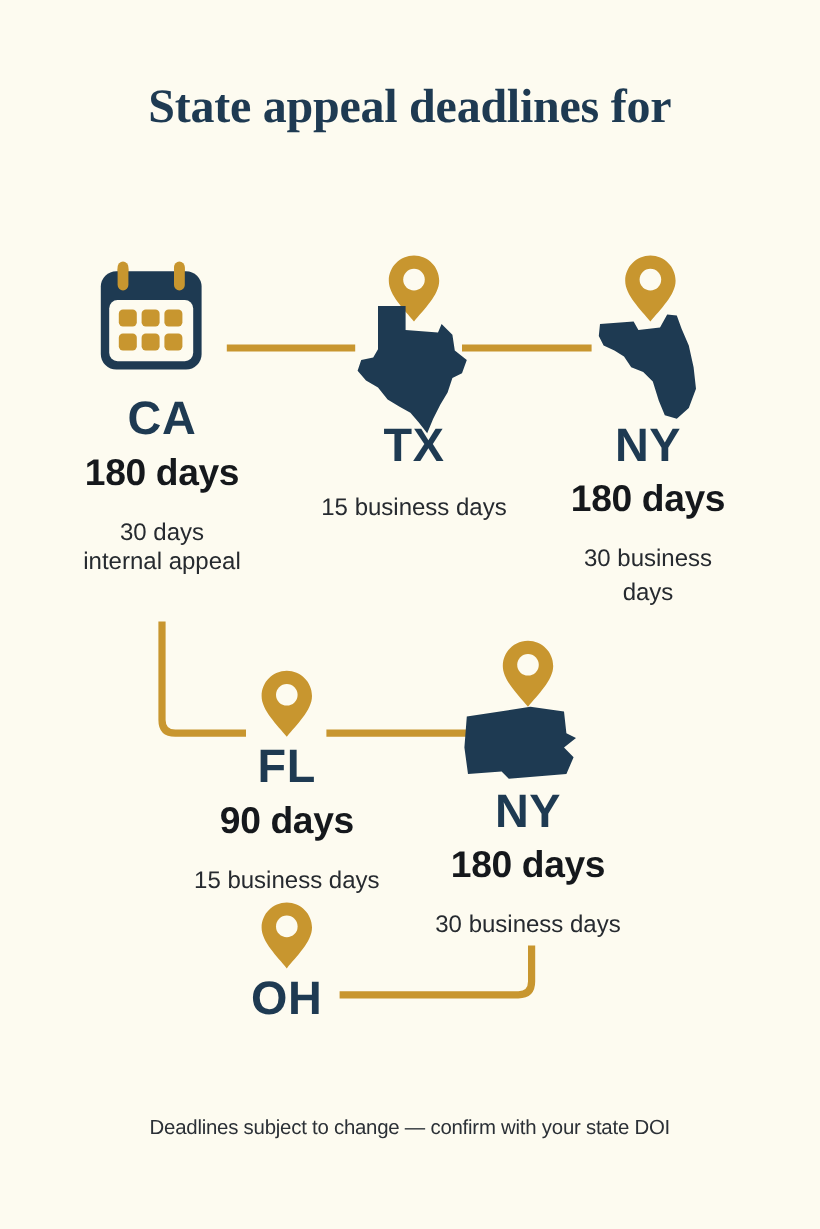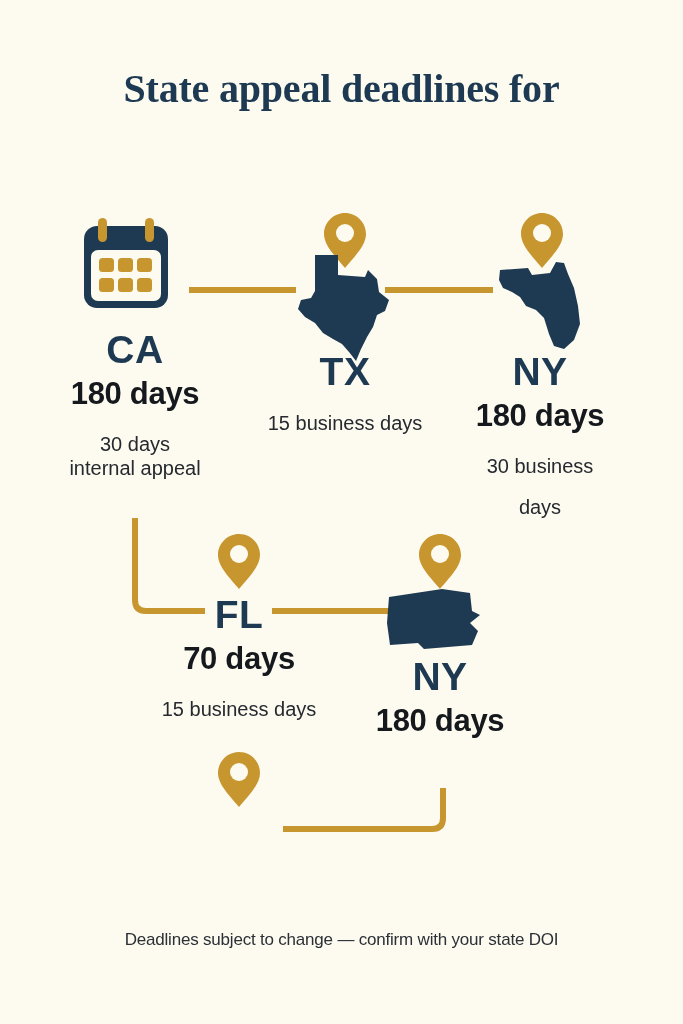--- a/index.html
+++ b/index.html
@@ -165,53 +165,55 @@
         <path d="M22 1 C10.4 1 1 10.4 1 22 C1 34 14 46 22 56 C30 46 43 34 43 22 C43 10.4 33.6 1 22 1 Z" fill="#c8962f"></path>
         <circle cx="22" cy="21" r="9" fill="#fdfbf0"></circle>
       </svg>
       <svg width="100" height="100" viewBox="0 0 100 100" style="top:42px; left:calc(50% + 4px);">
         <path fill="#1e3a52" d="M6 16 L34 14 L38 21 L56 19 L62 8 L70 9 L74 20 L80 34 L84 52 L86 70 L80 86 L70 95 L60 92 L55 80 L50 64 L42 56 L32 52 L26 43 L18 38 L9 34 L5 26 Z"></path>
       </svg>
     </div>
     <div class="state-code">NY</div>
     <div class="days">180 days</div>
     <div class="sub">30 business</div>
-    <div class="sub" style="margin-top:17px;">days</div>
-  </div>
-
-  <div class="node" style="left:129px; top:533px;">
+    <div class="sub" style="margin-top:4px;">days</div>
+  </div>
+
+  <div class="node" style="left:129px; top:558px;">
     <div class="art" style="height:62px;">
       <svg width="44" height="58" viewBox="0 0 44 58" style="top:0;">
         <path d="M22 1 C10.4 1 1 10.4 1 22 C1 34 14 46 22 56 C30 46 43 34 43 22 C43 10.4 33.6 1 22 1 Z" fill="#c8962f"></path>
         <circle cx="22" cy="21" r="9" fill="#fdfbf0"></circle>
       </svg>
     </div>
     <div class="state-code">FL</div>
-    <div class="days">70 days</div>
+    <div class="days">90 days</div>
     <div class="sub">15 business days</div>
   </div>
 
   <div class="node" style="left:330px; top:533px;">
     <div class="art" style="height:124px;">
       <svg width="44" height="58" viewBox="0 0 44 58" style="top:0;">
         <path d="M22 1 C10.4 1 1 10.4 1 22 C1 34 14 46 22 56 C30 46 43 34 43 22 C43 10.4 33.6 1 22 1 Z" fill="#c8962f"></path>
         <circle cx="22" cy="21" r="9" fill="#fdfbf0"></circle>
       </svg>
       <svg width="104" height="74" viewBox="0 0 104 74" style="top:50px; left:calc(50% - 4px);">
         <path fill="#1e3a52" d="M5 14 L58 6 L86 10 L88 28 L96 32 L86 40 L94 48 L88 62 L40 66 L34 60 L6 62 L3 40 Z"></path>
       </svg>
     </div>
     <div class="state-code">NY</div>
     <div class="days">180 days</div>
+    <div class="sub">30 business days</div>
   </div>
 
   <div class="node" style="left:129px; top:751px;">
     <div class="art" style="height:62px;">
       <svg width="44" height="58" viewBox="0 0 44 58" style="top:0;">
         <path d="M22 1 C10.4 1 1 10.4 1 22 C1 34 14 46 22 56 C30 46 43 34 43 22 C43 10.4 33.6 1 22 1 Z" fill="#c8962f"></path>
         <circle cx="22" cy="21" r="9" fill="#fdfbf0"></circle>
       </svg>
     </div>
+    <div class="state-code">OH</div>
   </div>
 
   <div class="footer">Deadlines subject to change — confirm with your state DOI</div>
 
 </div>
 
 </body></html>

